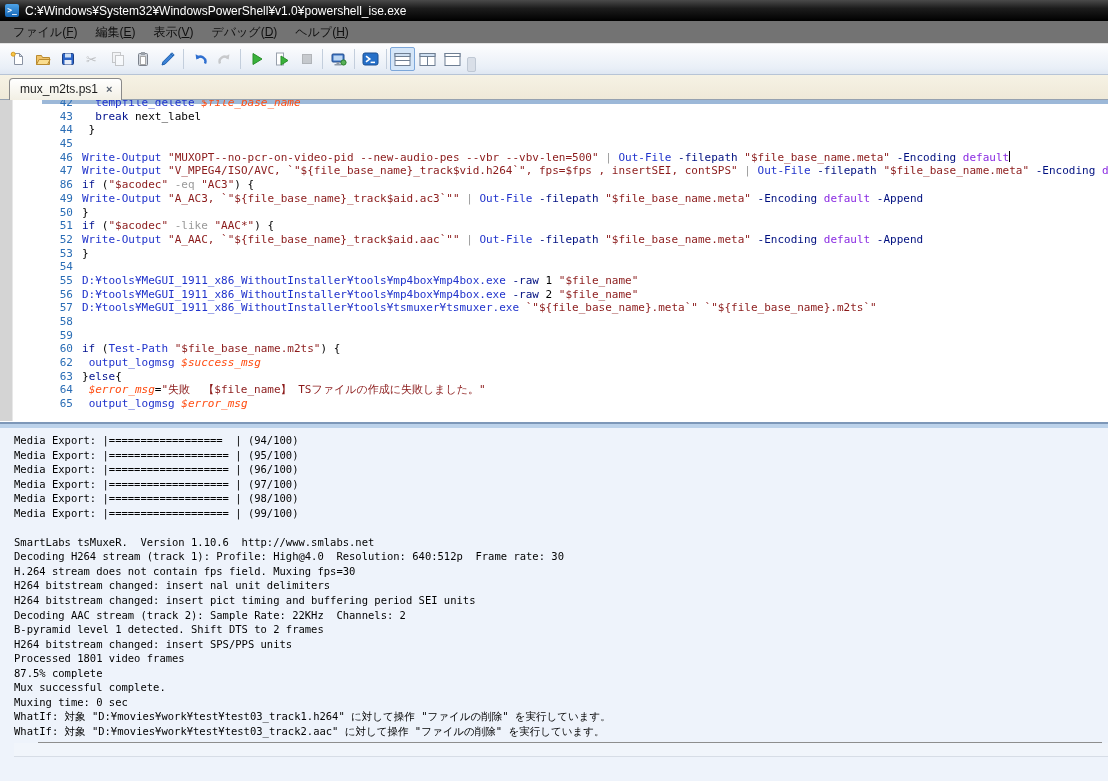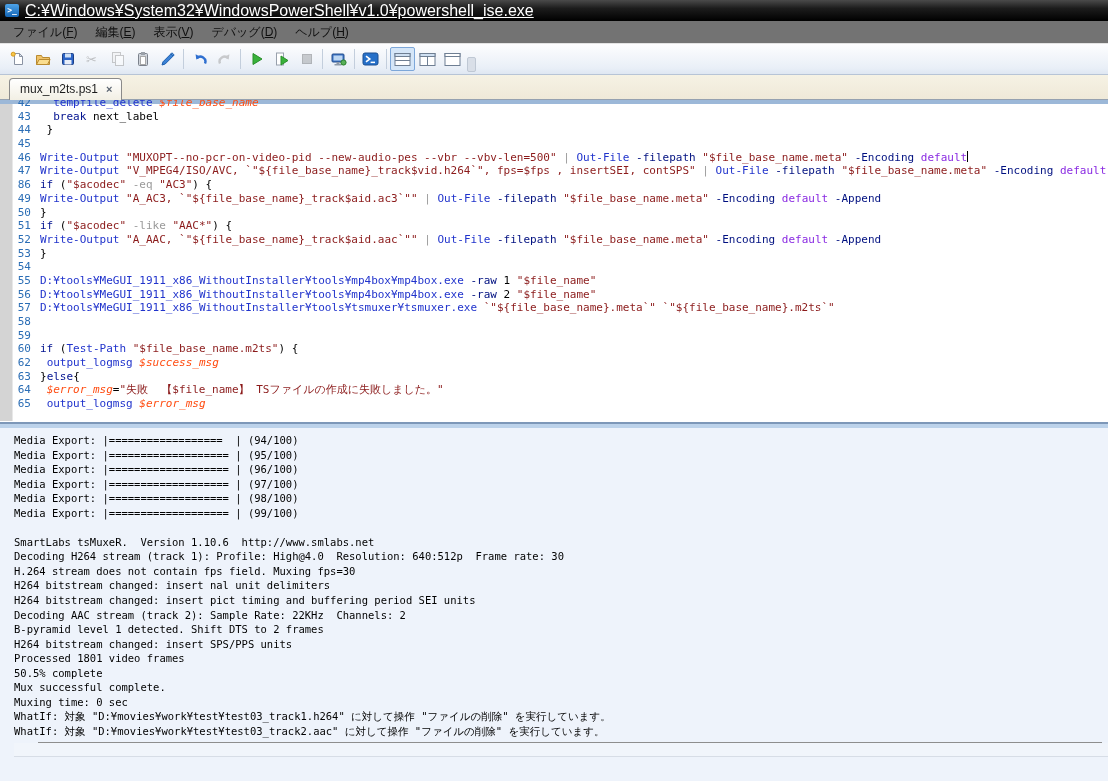--- a/index.html
+++ b/index.html
@@ -6,21 +6,21 @@
   html,body { width:1108px; height:781px; overflow:hidden; }
   body { font-family:"Liberation Sans", sans-serif; background:#f0f0f0; }
   .window { width:1108px; height:781px; display:flex; flex-direction:column; }
 
   
   .titlebar { height:21px; background:linear-gradient(180deg,#4a4a4a 0%,#1c1c1c 40%,#000 100%);
               color:#fff; display:flex; align-items:center; padding-left:5px; flex:none; }
   .titlebar .t-ico { width:14px; height:13px; background:linear-gradient(180deg,#4da3e8,#1565b4);
                      border-radius:2px; color:#fff; font:bold 8px/13px "DejaVu Sans Mono",monospace;
                      text-align:center; margin-right:6px; }
-  .titlebar .t-text { font-size:16px; white-space:nowrap;text-decoration:underline; }
+  .titlebar .t-text { font-size:12px; white-space:nowrap; }
 
   
   .menubar { height:23px; background:#737373; display:flex; align-items:center; padding-left:4px;
              flex:none; border-bottom:1px solid #e3e3e3; }
   .menu-item { font-size:12px; color:#101010; padding:3px 9px; white-space:nowrap; cursor:default; }
   .akey { text-decoration:underline; }
 
   
   .toolbar { height:31px; background:linear-gradient(180deg,#fdfdfe,#e9eff7 80%,#dfe7f2);
              border-bottom:1px solid #b7c4d6; display:flex; align-items:center; padding-left:5px; flex:none; }
@@ -34,21 +34,21 @@
 
   
   .tabbar { height:25px; background:linear-gradient(180deg,#f6f2e4,#efe9d8); flex:none;
             display:flex; align-items:flex-end; padding-left:9px; border-bottom:1px solid #95a1b0; }
   .tab { display:flex; align-items:center; background:linear-gradient(180deg,#ffffff,#f2efe4);
          border:1px solid #8a8a8a; border-bottom:none; border-radius:4px 4px 0 0;
          padding:3px 9px 4px 10px; font-size:12px; color:#1c1c1c; position:relative; top:1px; }
   .tab .close { margin-left:8px; color:#5a6470; font-weight:bold; font-size:11px; cursor:default; }
 
   
-  .editor { height:321px; background:#fff; position:relative; overflow:hidden; flex:none; }
+  .editor { height:321px; background:#fff; position:relative; overflow:hidden; flex:none;padding-left:42px; }
   .leftstrip { position:absolute; left:0; top:0; bottom:0; width:13px; background:#d4d4d4;
                border-right:1px solid #e8e8e8; }
   .erows { position:relative; margin-top:-4px; }
   .erow { display:flex; height:13.7px; line-height:13.7px; white-space:pre;
           font-family:"DejaVu Sans Mono",monospace; font-size:11px; padding-left:14px; }
   .erow.hl { background:linear-gradient(180deg,#9cb8d8 0%,#9cb8d8 58%,rgba(0,0,0,0) 58%); }
   .ln { width:26px; flex:none; text-align:right; padding-right:9px; color:#2a6db5; }
   .codes { flex:1 1 auto; }
   .t-pln { color:#000; }
   .t-cmd { color:#2033cc; }
@@ -258,21 +258,21 @@
         <div class="cline"></div>
         <div class="cline">SmartLabs tsMuxeR.  Version 1.10.6  http://www.smlabs.net</div>
         <div class="cline">Decoding H264 stream (track 1): Profile: High@4.0  Resolution: 640:512p  Frame rate: 30</div>
         <div class="cline">H.264 stream does not contain fps field. Muxing fps=30</div>
         <div class="cline">H264 bitstream changed: insert nal unit delimiters</div>
         <div class="cline">H264 bitstream changed: insert pict timing and buffering period SEI units</div>
         <div class="cline">Decoding AAC stream (track 2): Sample Rate: 22KHz  Channels: 2</div>
         <div class="cline">B-pyramid level 1 detected. Shift DTS to 2 frames</div>
         <div class="cline">H264 bitstream changed: insert SPS/PPS units</div>
         <div class="cline">Processed 1801 video frames</div>
-        <div class="cline">50.5% complete</div>
+        <div class="cline">87.5% complete</div>
         <div class="cline">Mux successful complete.</div>
         <div class="cline">Muxing time: 0 sec</div>
         <div class="cline">WhatIf: 対象 "D:¥movies¥work¥test¥test03_track1.h264" に対して操作 "ファイルの削除" を実行しています。</div>
         <div class="cline">WhatIf: 対象 "D:¥movies¥work¥test¥test03_track2.aac" に対して操作 "ファイルの削除" を実行しています。</div>
       </div>
     <div class="endline"></div>
     <div class="bottomstrip"></div>
   </div>
 
 </div>

